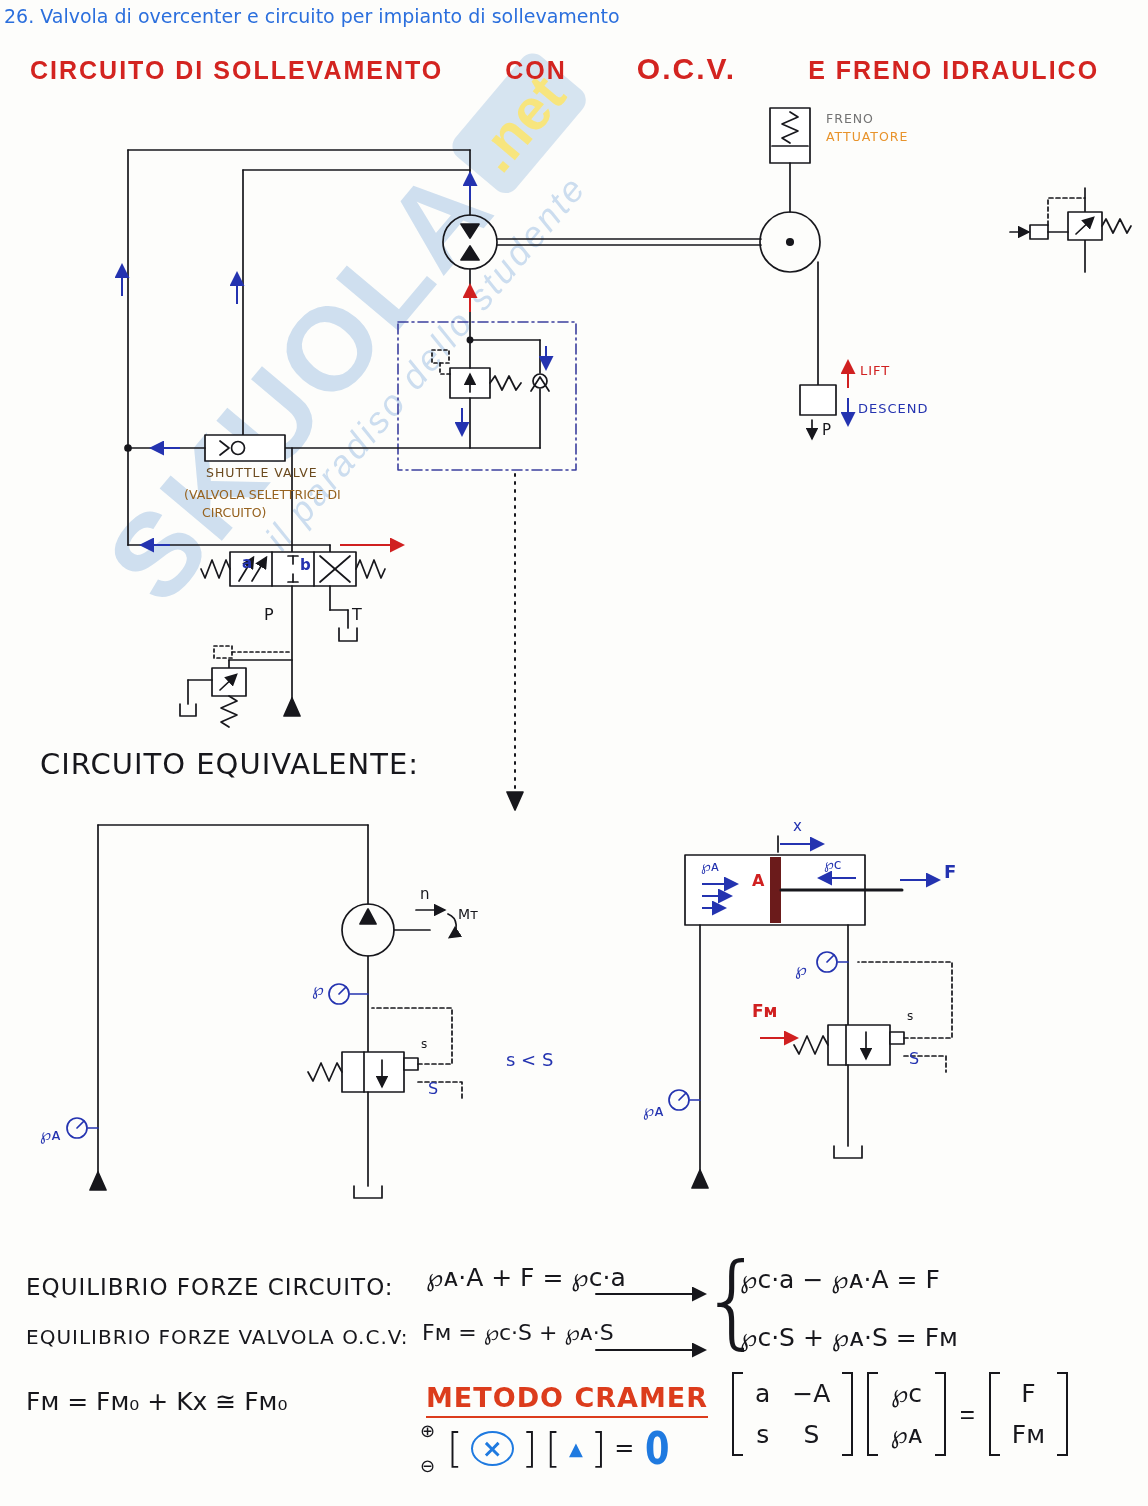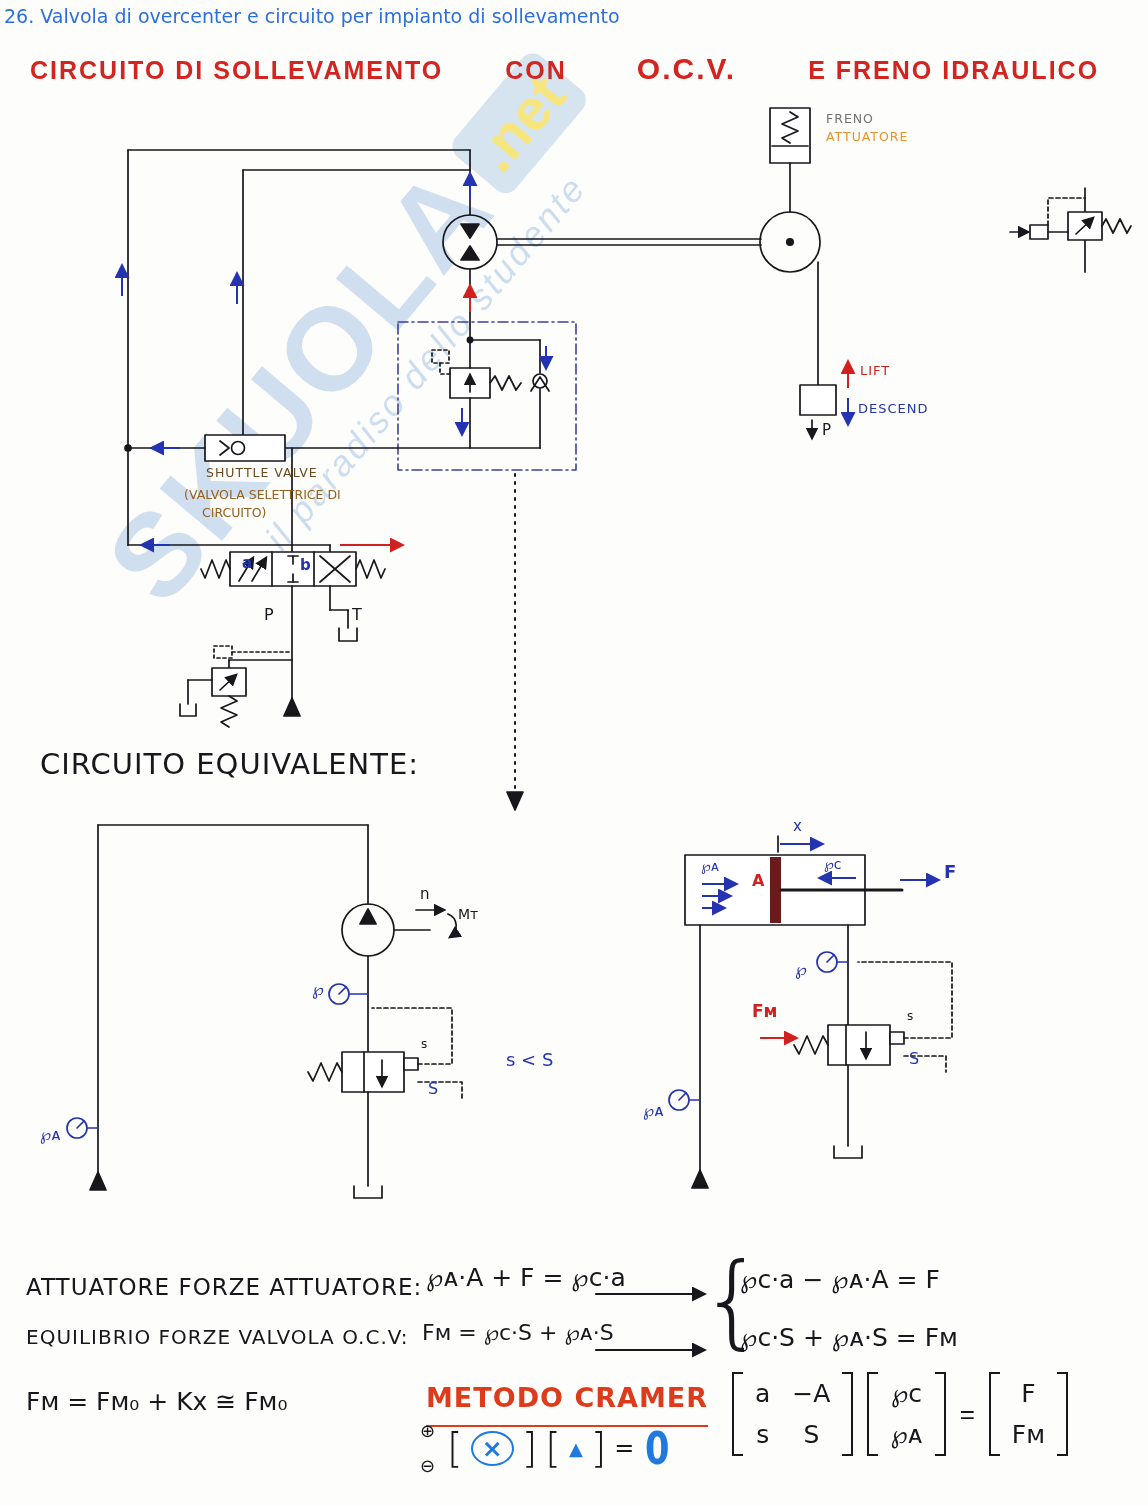--- a/index.html
+++ b/index.html
@@ -28,21 +28,21 @@
   .mcells { display:grid; gap:12px 22px; padding:7px 12px; font-size:25px; text-align:center;
             font-family:"DejaVu Sans",sans-serif; }
   .cols2 { grid-template-columns:auto auto; } .cols1 { grid-template-columns:auto; }
   .det { position:absolute; display:flex; align-items:center; gap:8px;
          font-family:"DejaVu Sans",sans-serif; }
   .pm { display:flex; flex-direction:column; gap:14px; font-size:18px; margin-right:4px; }
   .dbr { font-size:40px; font-weight:300; }
   .mblue { color:#1f7ae0; }
   .oval { border:2.5px solid #1f7ae0; border-radius:50%; padding:1px 9px; font-size:25px; font-weight:bold; }
   .zero { font-size:44px; font-weight:bold; transform:scaleX(.8); display:inline-block; }
-  .underl { border-bottom:2.5px solid #dc3c1c; padding-bottom:12px; }
+  .underl { border-bottom:2.5px solid #dc3c1c; padding-bottom:3px; }
 </style>
 </head>
 <body>
 
 <div class="page">
 
   <div class="watermark">
     <div class="wm-row">
       <span class="wm-main">SKUOLA</span>
       <span class="wm-net">.net</span>
@@ -330,21 +330,21 @@
   <div class="lb" style="left:701px; top:858px; font-size:14px; color:#2433b0;">℘ᴀ</div>
   <div class="lb" style="left:752px; top:872px; font-size:16px; color:#d02020; font-weight:bold;">A</div>
   <div class="lb" style="left:824px; top:856px; font-size:14px; color:#2433b0;">℘ᴄ</div>
   <div class="lb" style="left:944px; top:862px; font-size:18px; color:#2433b0; font-weight:bold;">F</div>
   <div class="lb" style="left:795px; top:960px; font-size:17px; color:#2433b0;">℘</div>
   <div class="lb" style="left:752px; top:1002px; font-size:17px; color:#d02020; font-weight:bold;">Fᴍ</div>
   <div class="lb" style="left:907px; top:1010px; font-size:12px;">s</div>
   <div class="lb" style="left:909px; top:1050px; font-size:16px; color:#2433b0;">S</div>
   <div class="lb" style="left:643px; top:1102px; font-size:16px; color:#2433b0;">℘ᴀ</div>
 
-  <div class="lb hand" style="left:26px; top:1274px; font-size:23px;">ATTUATORE FORZE ATTUATORE:</div>
+  <div class="lb hand" style="left:26px; top:1274px; font-size:23px;">EQUILIBRIO FORZE CIRCUITO:</div>
   <div class="lb" style="left:426px; top:1264px; font-size:25px;">℘ᴀ·A + F = ℘ᴄ·a</div>
   <div class="lb" style="left:740px; top:1266px; font-size:25px;">℘ᴄ·a − ℘ᴀ·A = F</div>
 
   <div class="lb hand" style="left:26px; top:1326px; font-size:20px;">EQUILIBRIO FORZE VALVOLA O.C.V:</div>
   <div class="lb" style="left:422px; top:1320px; font-size:22px;">Fᴍ = ℘ᴄ·S + ℘ᴀ·S</div>
   <div class="lb" style="left:740px; top:1324px; font-size:25px;">℘ᴄ·S + ℘ᴀ·S = Fᴍ</div>
 
   <div class="lb" style="left:700px; top:1252px; font-size:102px; line-height:0.95; font-weight:300;">{</div>
 
   <div class="lb" style="left:26px; top:1388px; font-size:25px;">Fᴍ = Fᴍ₀ + Kx ≅ Fᴍ₀</div>

